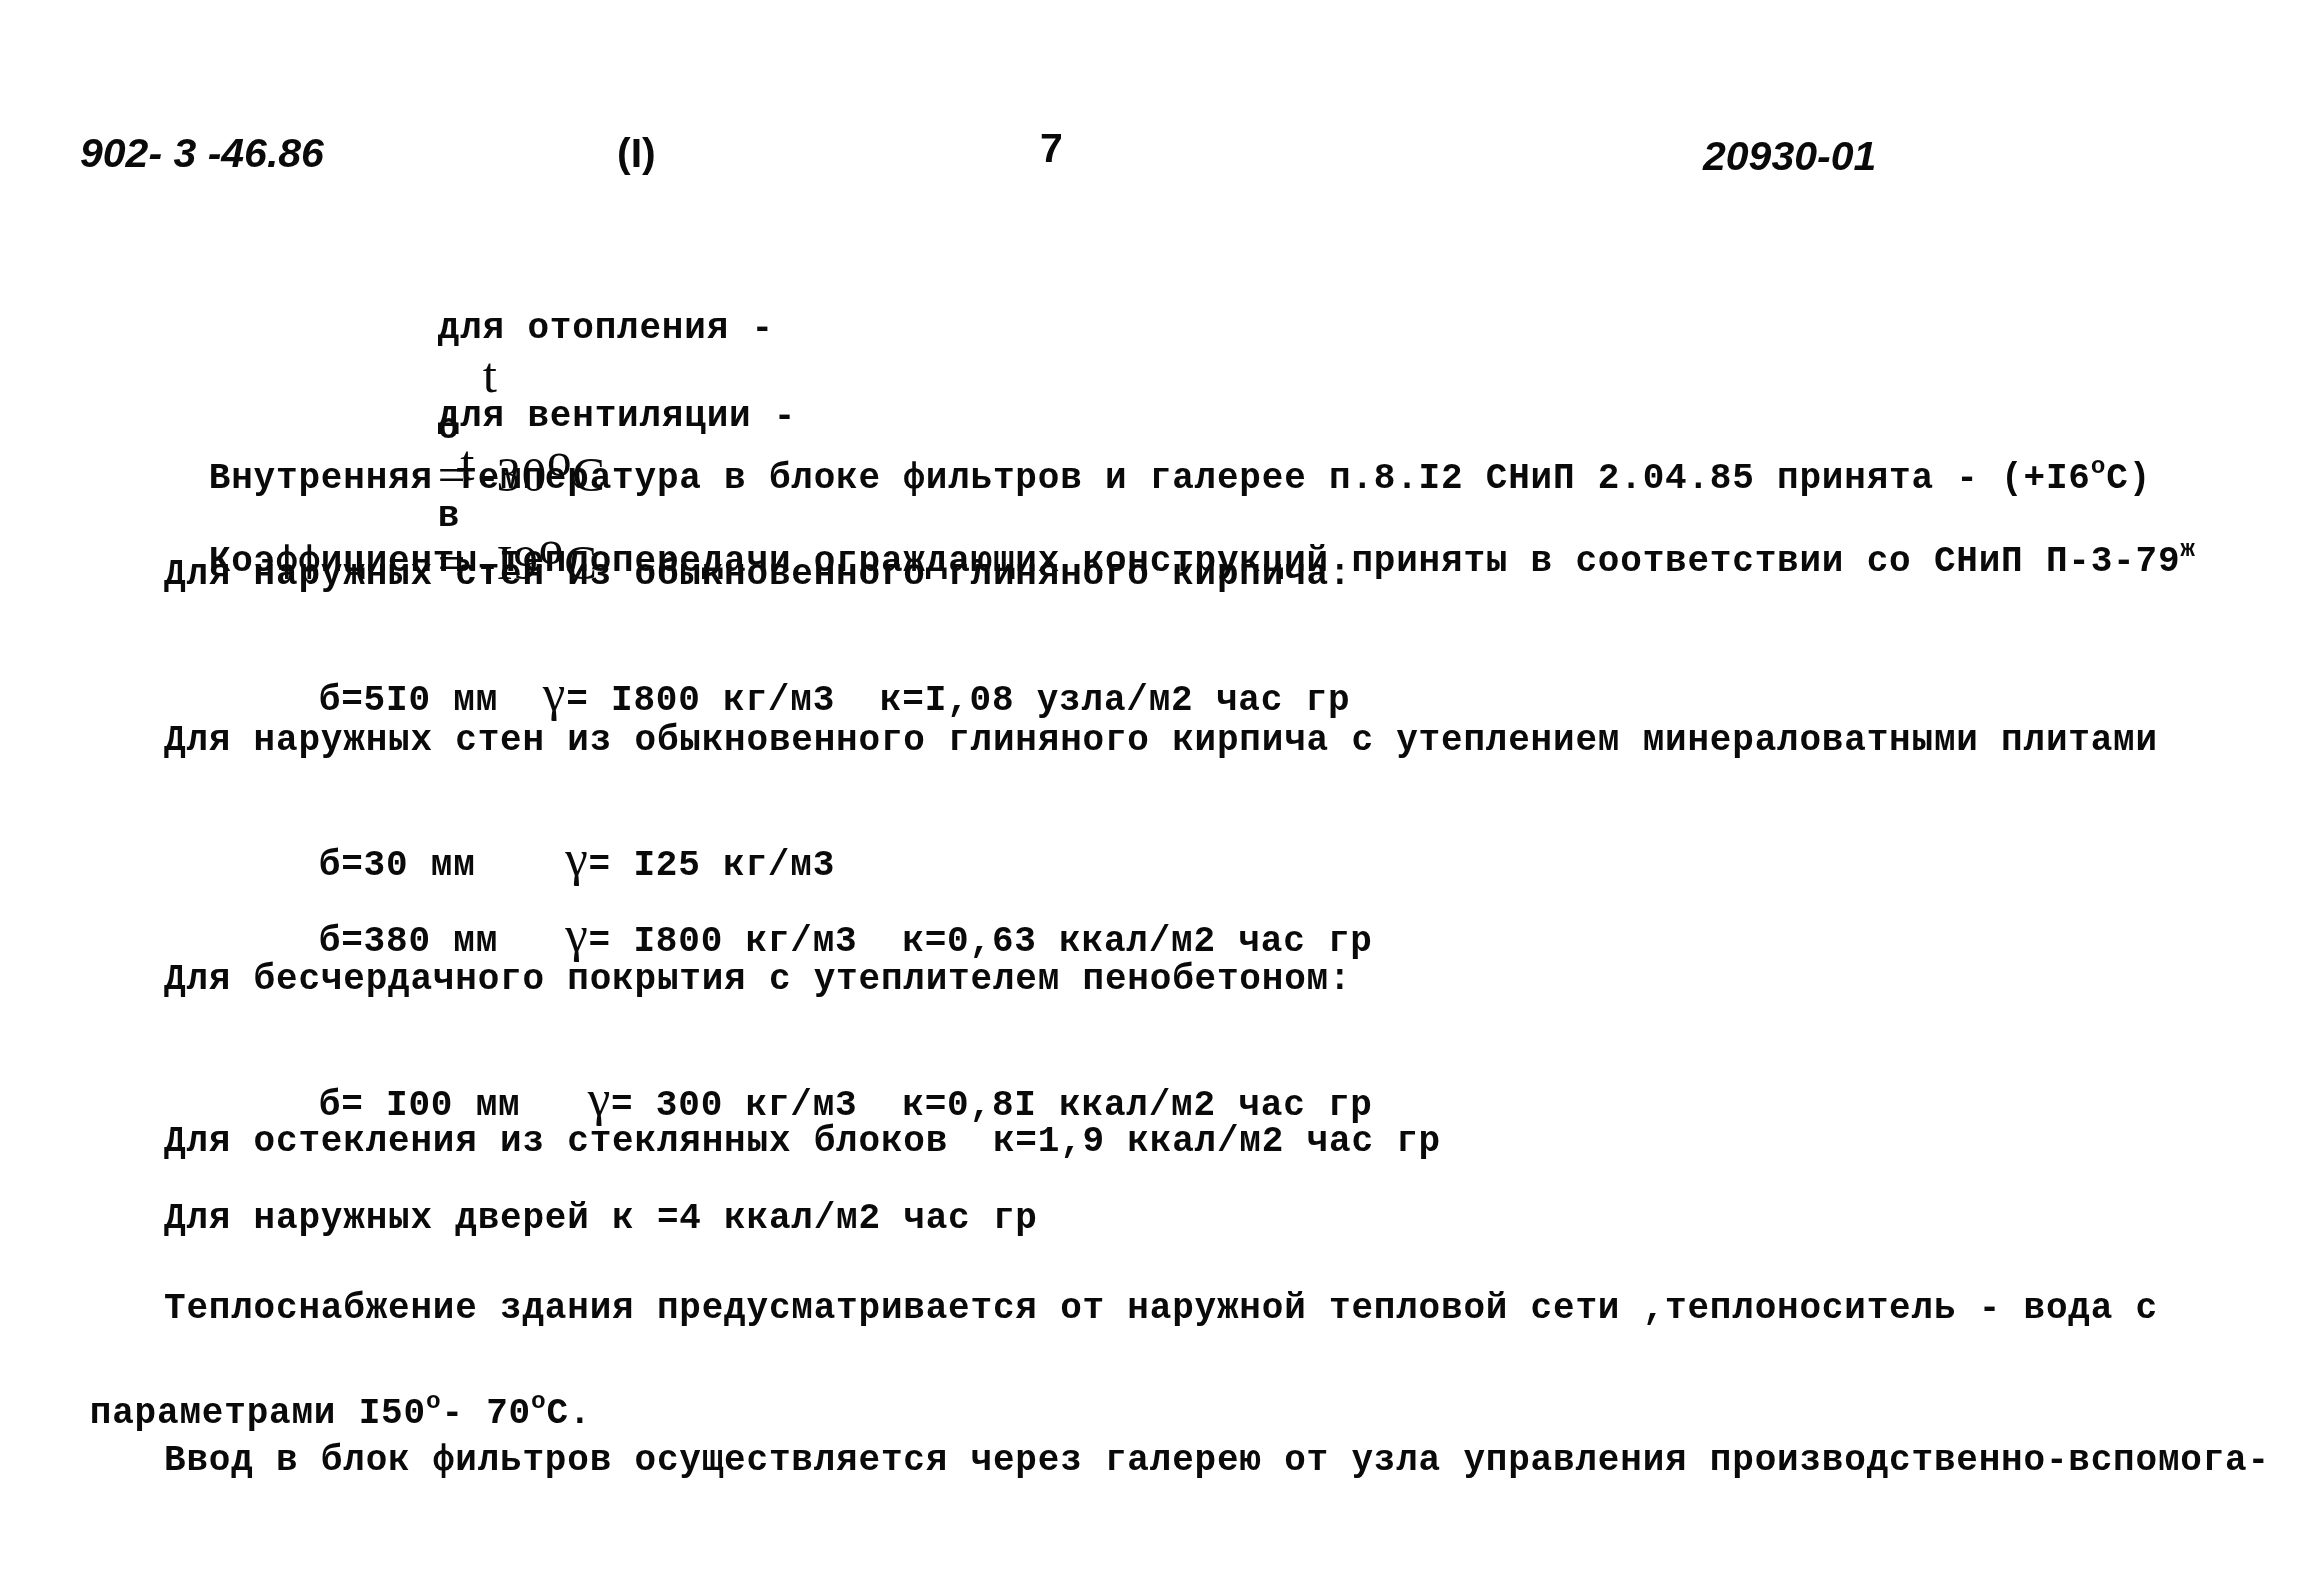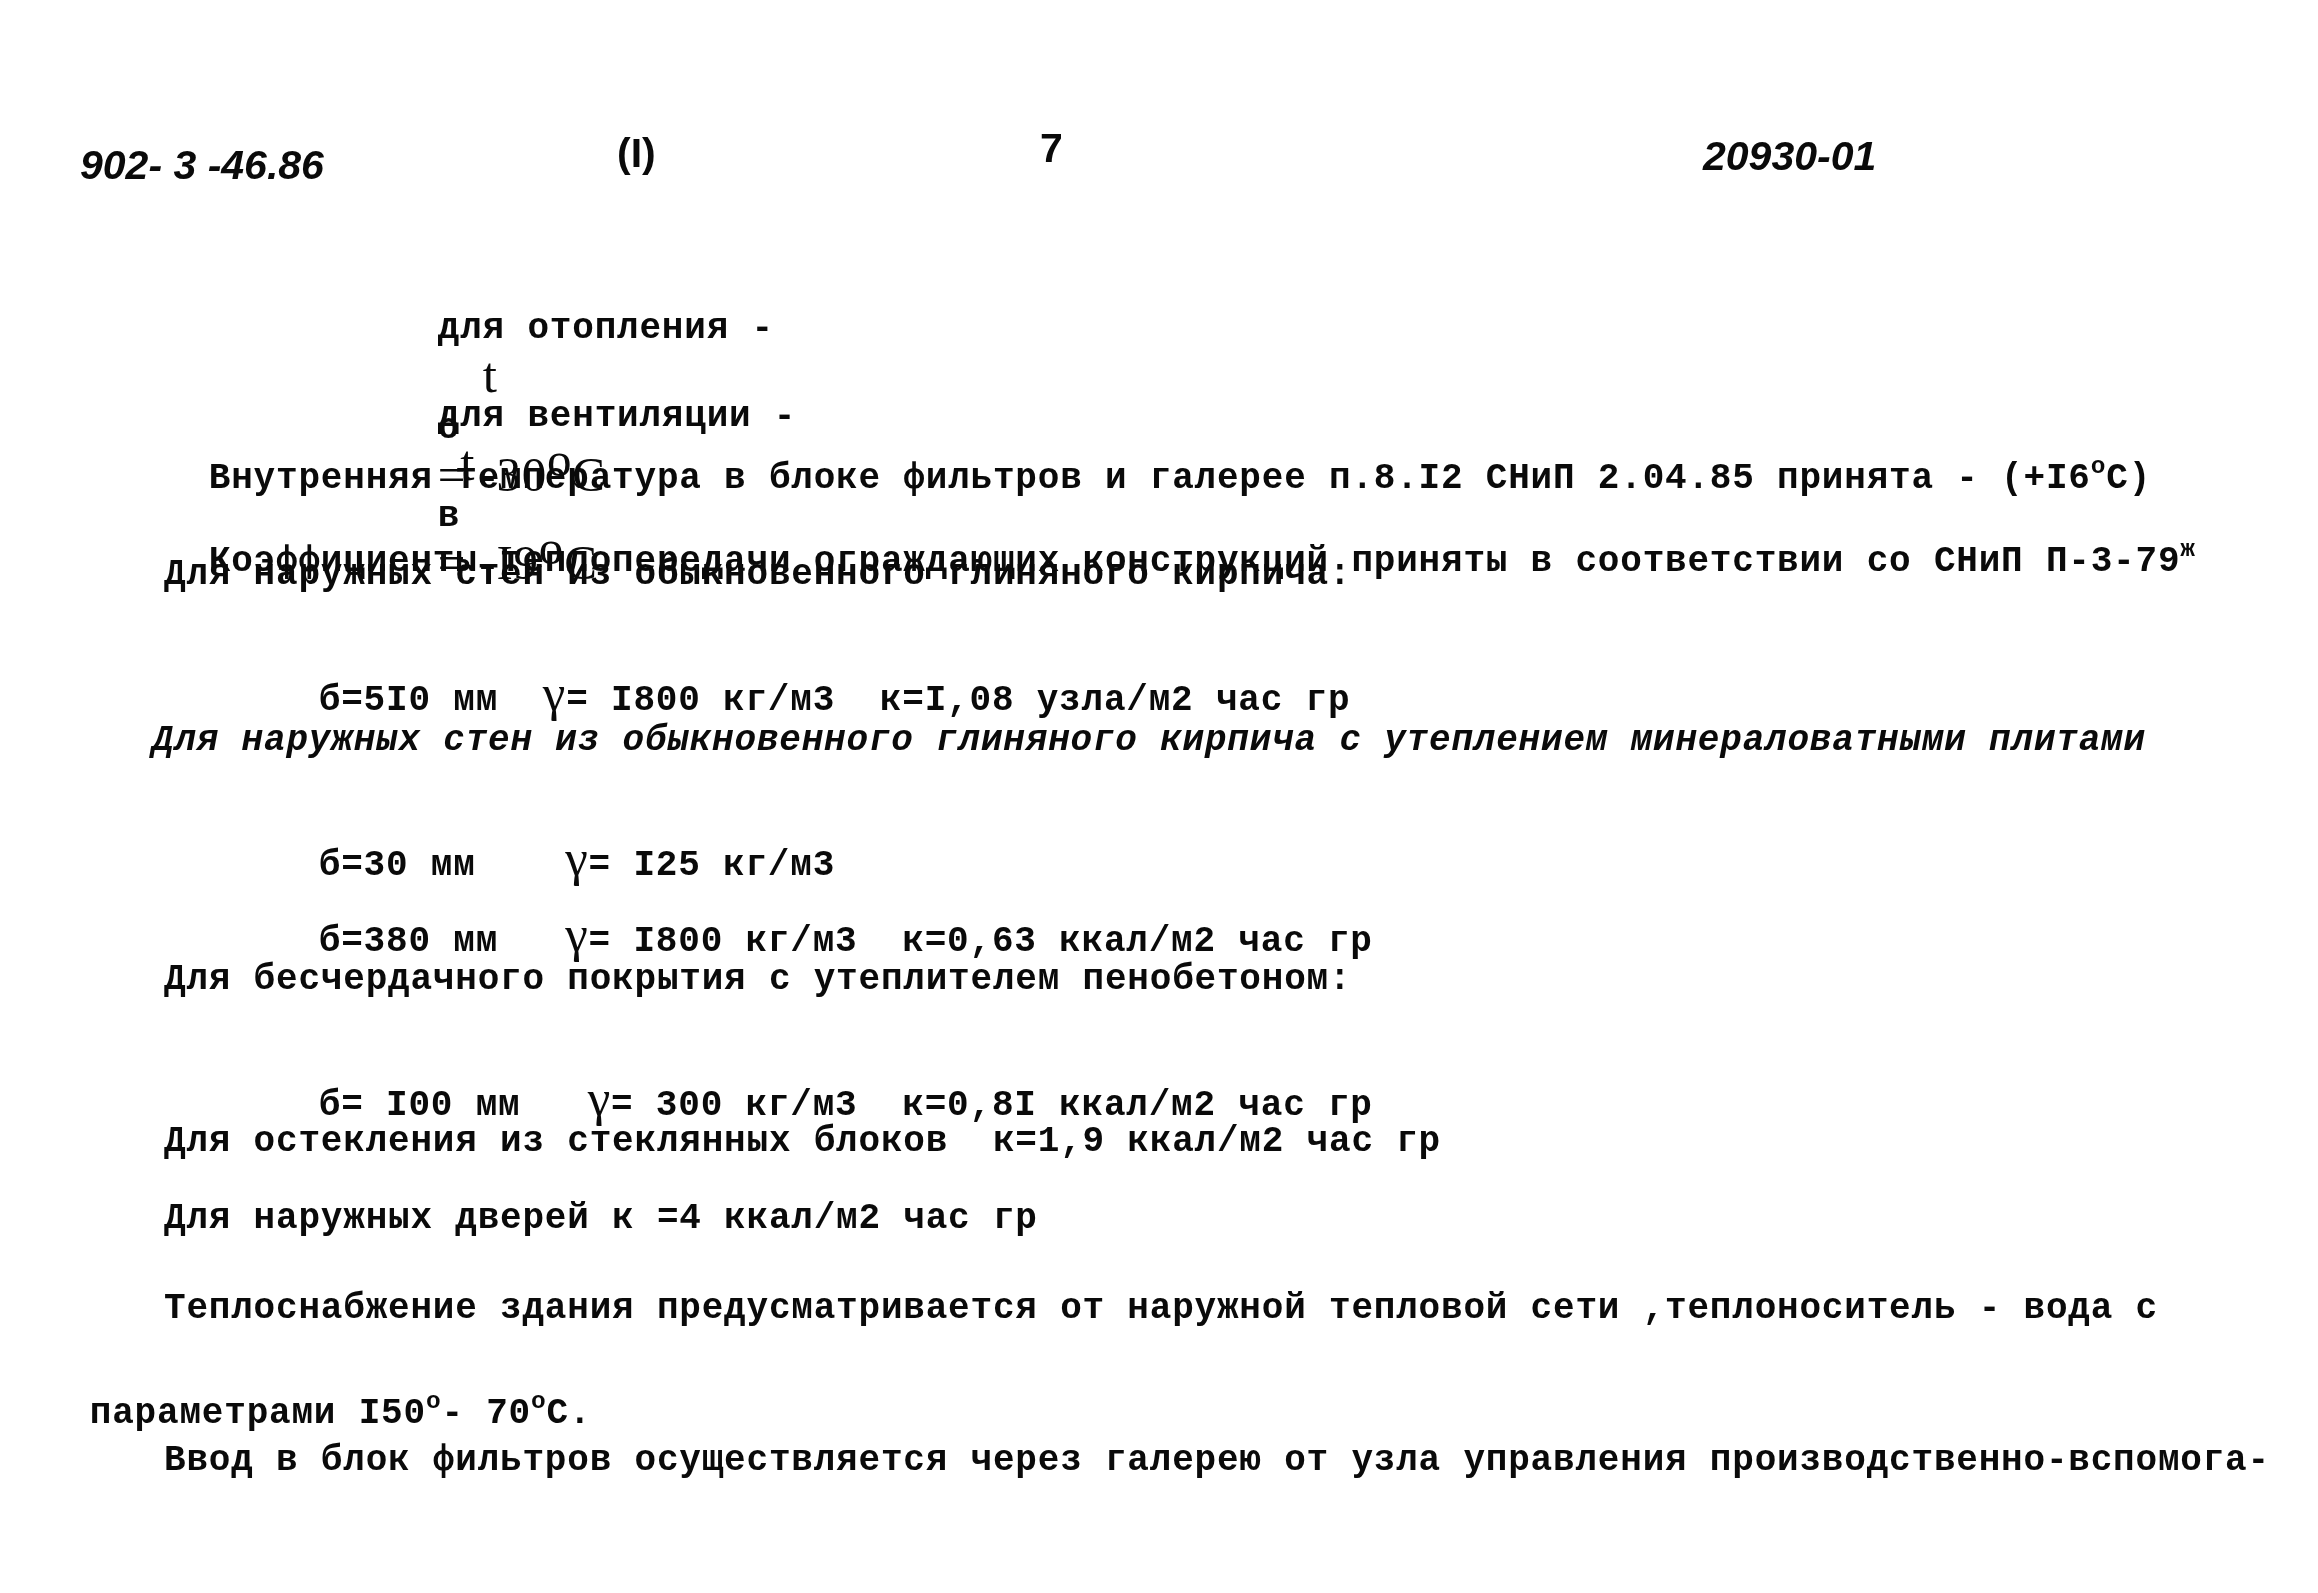--- a/index.html
+++ b/index.html
@@ -44,21 +44,21 @@
     }
     sup {
       font-size: 24.5px;
       line-height: 0;
       vertical-align: 14.7px;
     }
   </style>
 </head>
 <body>
 
-<div class="hdr" style="left:80px; top:129px;margin-top:12px;">902- 3 -46.86</div>
+<div class="hdr" style="left:80px; top:129px;">902- 3 -46.86</div>
 <div class="hdr" style="left:617px; top:129px; font-style:normal;">(I)</div>
 <div class="hdr" style="left:1040px; top:124px; font-style:normal;">7</div>
 <div class="hdr" style="left:1703px; top:132px;">20930-01</div>
 
 <div class="line" style="left:393px; top:260px;">
   <span>для отопления -</span>
   <span>  </span><span class="sym">t</span>
   <span>о</span>
   <span class="serifnum">= -30</span><sup class="serifnum">o</sup><span class="serifnum">C</span>
 </div>
@@ -75,21 +75,21 @@
 
 <div class="line" style="left:164px; top:493px;">
   <span>Коэффициенты теплопередачи ограждающих конструкций приняты в соответствии со СНиП П-3-79</span><sup>ж</sup>
 </div>
 
 <div class="line" style="left:164px; top:552px;">Для наружных стен из обыкновенного глиняного кирпича:</div>
 <div class="line" style="left:274px; top:624px;">
   <span>б=5I0 мм</span><span>  </span><span class="sym">γ</span><span>= I800 кг/м3</span><span>  </span><span>к=I,08 узла/м2 час гр</span>
 </div>
 
-<div class="line" style="left:152px; top:718px;font-style:italic;">Для наружных стен из обыкновенного глиняного кирпича с утеплением минераловатными плитами</div>
+<div class="line" style="left:164px; top:718px;">Для наружных стен из обыкновенного глиняного кирпича с утеплением минераловатными плитами</div>
 <div class="line" style="left:274px; top:789px;">
   <span>б=30 мм</span><span>    </span><span class="sym">γ</span><span>= I25 кг/м3</span>
 </div>
 <div class="line" style="left:274px; top:865px;">
   <span>б=380 мм</span><span>   </span><span class="sym">γ</span><span>= I800 кг/м3</span><span>  </span><span>к=0,63 ккал/м2 час гр</span>
 </div>
 
 <div class="line" style="left:164px; top:957px;">Для бесчердачного покрытия с утеплителем пенобетоном:</div>
 <div class="line" style="left:274px; top:1029px;">
   <span>б= I00 мм</span><span>   </span><span class="sym">γ</span><span>= 300 кг/м3</span><span>  </span><span>к=0,8I ккал/м2 час гр</span>

